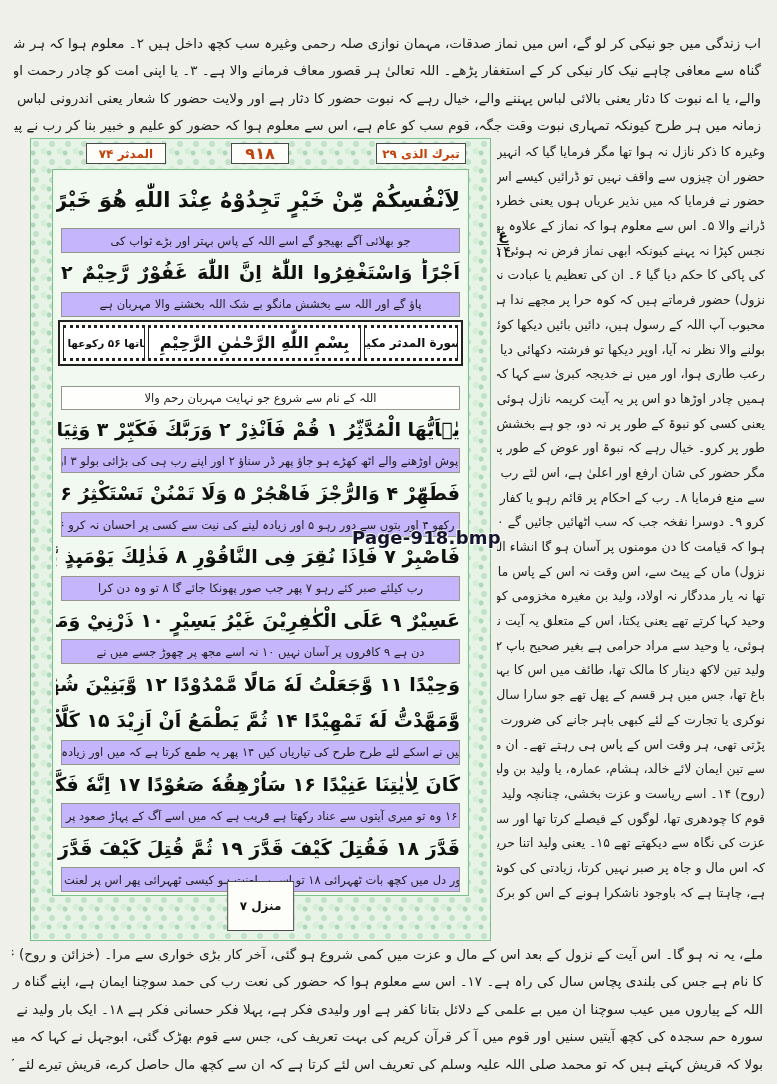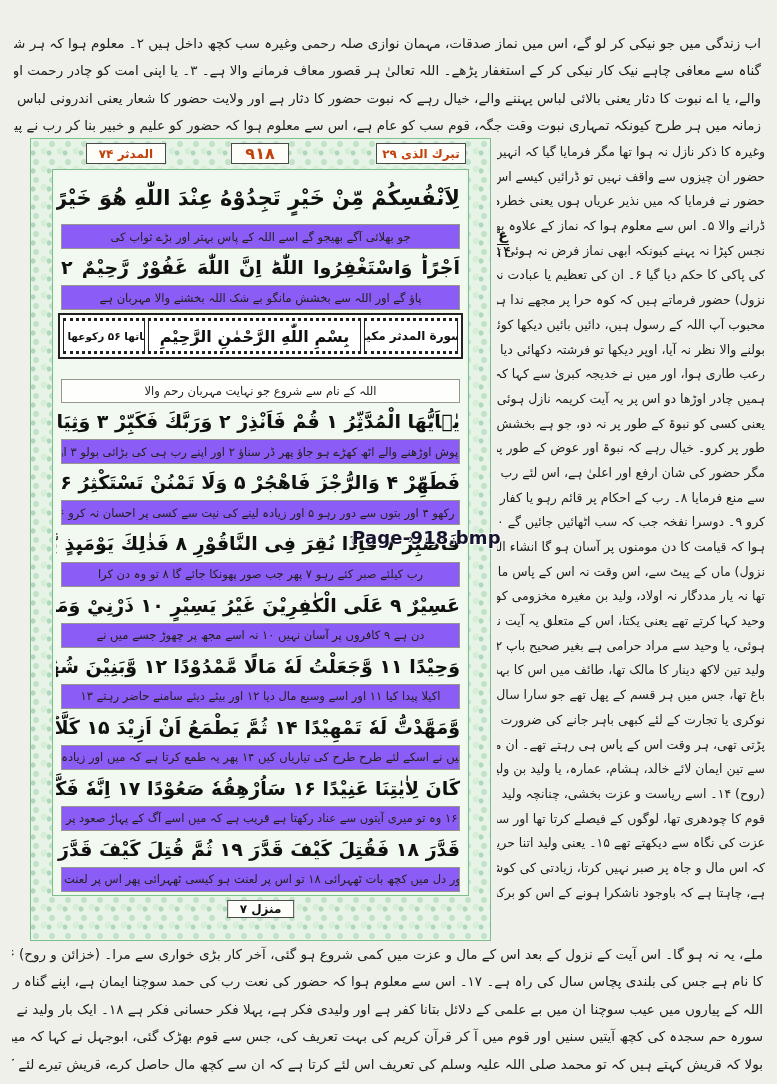--- a/index.html
+++ b/index.html
@@ -64,21 +64,21 @@
     flex:1 1 0;
     display:flex;align-items:center;
     font-size:19px;font-weight:700;color:#111;
     white-space:nowrap;overflow:hidden;
     padding:0 5px;
   }
   .row-a span{display:inline-block;width:100%;text-align:justify;text-align-last:justify;}
   .row-a.first{flex:1.5 1 0;font-size:21px;}
   .row-t{
     height:25px;flex:0 0 25px;margin:1px 5px;
-    background:#8b5cf6;border:1px solid #96968c;
+    background:#c4b5fd;border:1px solid #96968c;
     display:flex;align-items:center;justify-content:center;
     font-size:11.5px;color:#222;
     white-space:nowrap;overflow:hidden;
     box-sizing:border-box;padding:0 3px;
   }
 
   
   .band{
     flex:0 0 46px;margin:2px 2px;
     border:2px solid #222;
@@ -98,24 +98,24 @@
   .band-left{flex:0 0 80px;font-size:10.5px;}
   .row-tb{
     height:22px;flex:0 0 22px;margin:18px 5px 1px;
     background:#fefefc;border:1px solid #96968c;
     display:flex;align-items:center;justify-content:center;
     font-size:11.5px;color:#222;white-space:nowrap;overflow:hidden;
   }
 
   
   .manzil{
-    position:absolute;bottom:22px;left:50%;transform:translateX(-50%);
+    position:absolute;bottom:9px;left:50%;transform:translateX(-50%);
     background:#fdfdfa;border:1px solid #4a4a4a;
     font-size:12px;font-weight:bold;color:#111;
-    padding:1px 12px;white-space:nowrap;
+    padding:17px 12px;white-space:nowrap;
   }
 
   
   .commentary{position:absolute;left:497px;top:140px;width:268px;}
   .cm-line{
     height:24.7px;line-height:24.7px;
     font-size:12.5px;color:#222;
     white-space:nowrap;overflow:hidden;
     text-align:justify;text-align-last:justify;
   }
@@ -187,21 +187,20 @@
           <span>فَاصْبِرْ ۷ فَاِذَا نُقِرَ فِی النَّاقُوْرِ ۸ فَذٰلِكَ يَوْمَىِٕذٍ يَّوْمٌ</span>
         </div>
       <div class="row-t">رب کیلئے صبر کئے رہو ۷ پھر جب صور پھونکا جائے گا ۸ تو وہ دن کرا</div>
       <div class="row-a">
           <span>عَسِيْرٌ ۹ عَلَى الْكٰفِرِيْنَ غَيْرُ يَسِيْرٍ ۱۰ ذَرْنِيْ وَمَنْ خَلَقْتُ</span>
         </div>
       <div class="row-t">دن ہے ۹ کافروں پر آسان نہیں ۱۰ نہ اسے مجھ پر چھوڑ جسے میں نے</div>
       <div class="row-a">
           <span>وَحِيْدًا ۱۱ وَّجَعَلْتُ لَهٗ مَالًا مَّمْدُوْدًا ۱۲ وَّبَنِيْنَ شُهُوْدًا ۱۳</span>
         </div>
-      <div class="row-t">اکیلا پیدا کیا ۱۱ اور اسے وسیع مال دیا ۱۲ اور بیٹے دیئے سامنے حاضر رہتے ۱۳</div>
       <div class="row-a">
           <span>وَّمَهَّدْتُّ لَهٗ تَمْهِيْدًا ۱۴ ثُمَّ يَطْمَعُ اَنْ اَزِيْدَ ۱۵ كَلَّاؕ اِنَّهٗ</span>
         </div>
       <div class="row-t">اور میں نے اسکے لئے طرح طرح کی تیاریاں کیں ۱۴ پھر یہ طمع کرتا ہے کہ میں اور زیادہ دوں</div>
       <div class="row-a">
           <span>كَانَ لِاٰيٰتِنَا عَنِيْدًا ۱۶ سَاُرْهِقُهٗ صَعُوْدًا ۱۷ اِنَّهٗ فَكَّرَ</span>
         </div>
       <div class="row-t">ہرگز نہیں ۱۶ وہ تو میری آیتوں سے عناد رکھتا ہے قریب ہے کہ میں اسے آگ کے پہاڑ صعود پر چڑھاؤں ۱۷</div>
       <div class="row-a">
           <span>قَدَّرَ ۱۸ فَقُتِلَ كَيْفَ قَدَّرَ ۱۹ ثُمَّ قُتِلَ كَيْفَ قَدَّرَ ۲۰</span>

